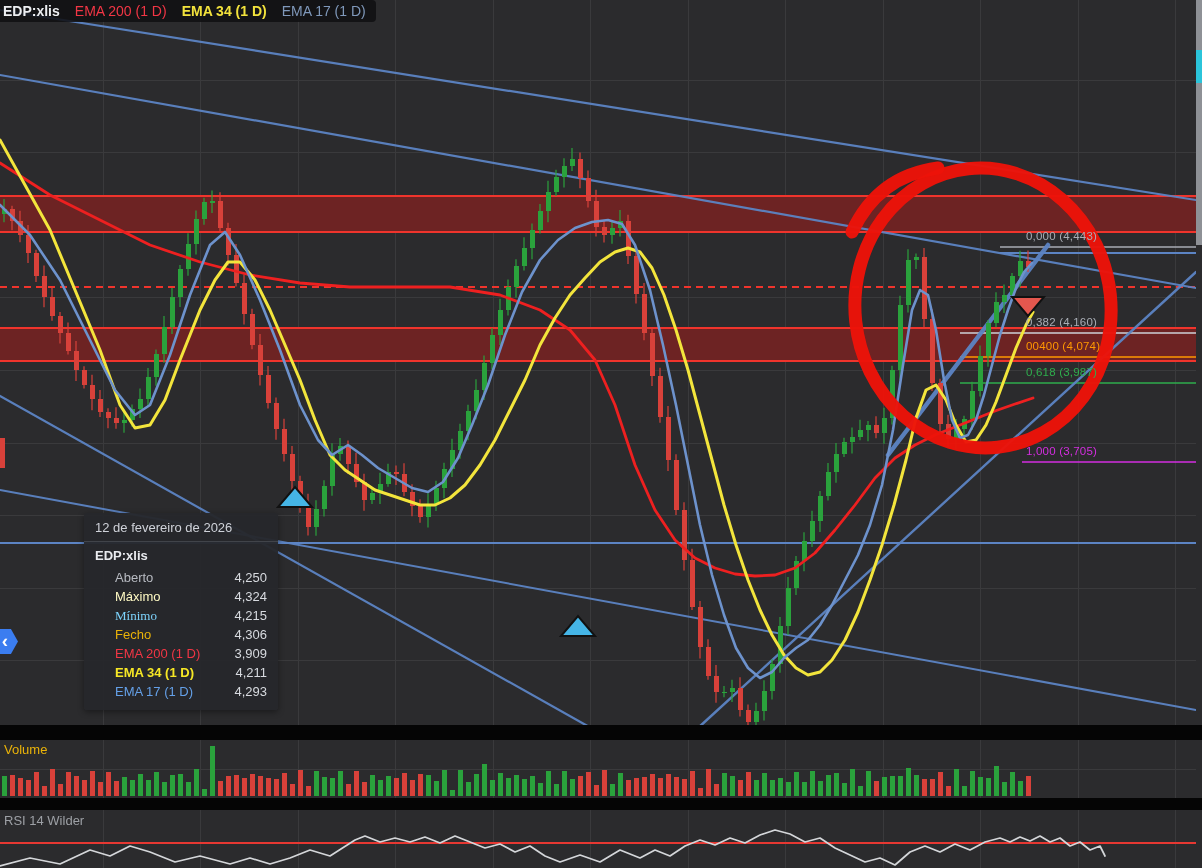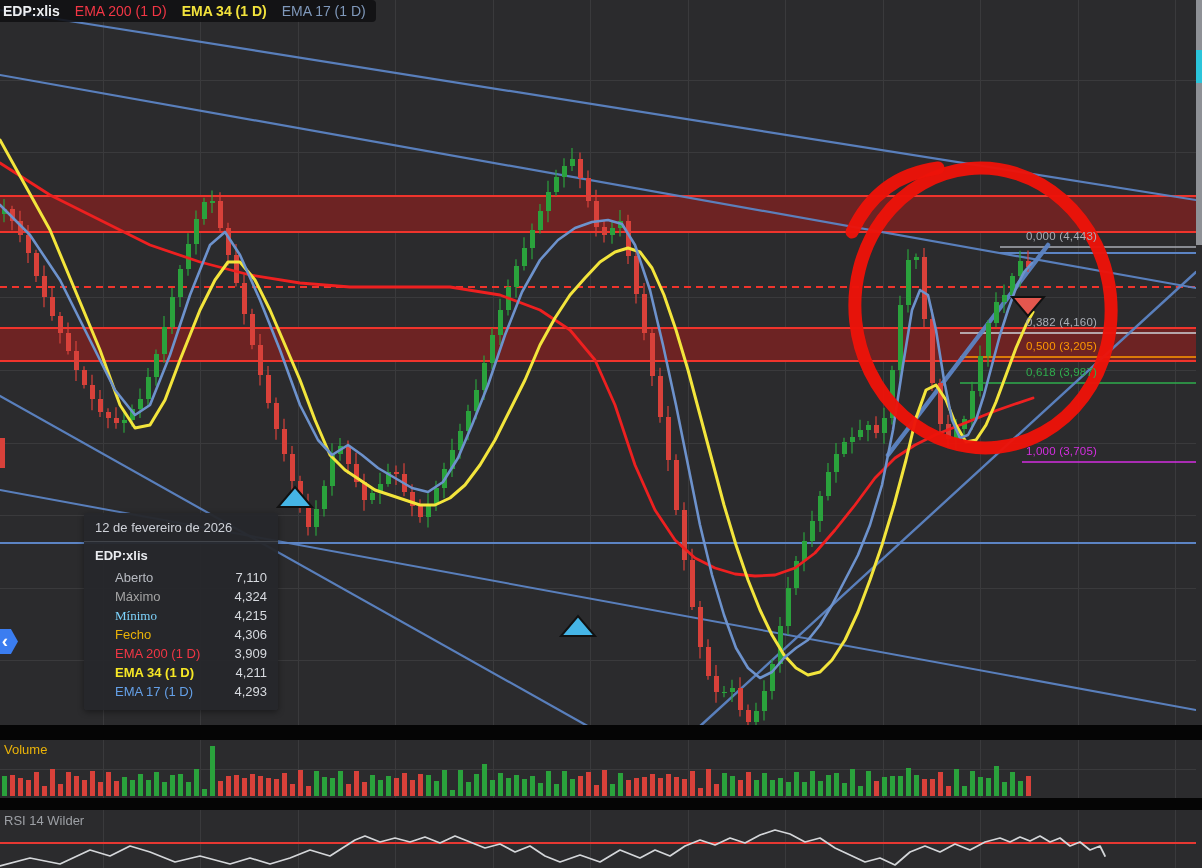--- a/index.html
+++ b/index.html
@@ -489,24 +489,24 @@
     <span class="bold" style="color: rgb(242, 226, 60);">EMA 34 (1 D)</span>
     <span style="color: rgb(127, 152, 186);">EMA 17 (1 D)</span>
   </div>
 
   <div class="tooltip">
     <div class="tt-date">12 de fevereiro de 2026</div>
     <div class="tt-div"></div>
     <div class="tt-sym">EDP:xlis</div>
     <div class="tt-row">
         <span class="tt-l" style="color: rgb(184, 187, 194);">Aberto</span>
-        <span class="tt-v">7,110</span>
-      </div>
-    <div class="tt-row">
-        <span class="tt-l" style="color: #a3a3a3;">Máximo</span>
+        <span class="tt-v">4,250</span>
+      </div>
+    <div class="tt-row">
+        <span class="tt-l" style="color: #fef9c3;">Máximo</span>
         <span class="tt-v">4,324</span>
       </div>
     <div class="tt-row">
         <span class="tt-l" style="color: #7dd3fc; font-family: Liberation Serif, serif;">Mínimo</span>
         <span class="tt-v">4,215</span>
       </div>
     <div class="tt-row">
         <span class="tt-l" style="color: #eab308;">Fecho</span>
         <span class="tt-v">4,306</span>
       </div>
@@ -519,21 +519,21 @@
         <span class="tt-v">4,211</span>
       </div>
     <div class="tt-row">
         <span class="tt-l" style="color: rgb(100, 160, 232);">EMA 17 (1 D)</span>
         <span class="tt-v">4,293</span>
       </div>
   </div>
 
   <div class="fib-label" style="color: rgb(169, 173, 181); left: 1026px; top: 230px;">0,000 (4,443)</div>
   <div class="fib-label" style="color: rgb(169, 173, 181); left: 1026px; top: 316px;">0,382 (4,160)</div>
-  <div class="fib-label" style="color: rgb(255, 152, 0); left: 1026px; top: 340px;">0,500 (3,205)</div>
+  <div class="fib-label" style="color: rgb(255, 152, 0); left: 1026px; top: 340px;">00400 (4,074)</div>
   <div class="fib-label" style="color: rgb(47, 174, 77); left: 1026px; top: 366px;">0,618 (3,987)</div>
   <div class="fib-label" style="color: rgb(212, 46, 224); left: 1026px; top: 445px;">1,000 (3,705)</div>
 
   <div id="rail-track"></div>
   <div id="rail-thumb"></div>
 
   <div class="sep" id="sep1"></div>
   <div class="sep" id="sep2"></div>
 
   <div class="pane-label" id="volume-label">Volume</div>

